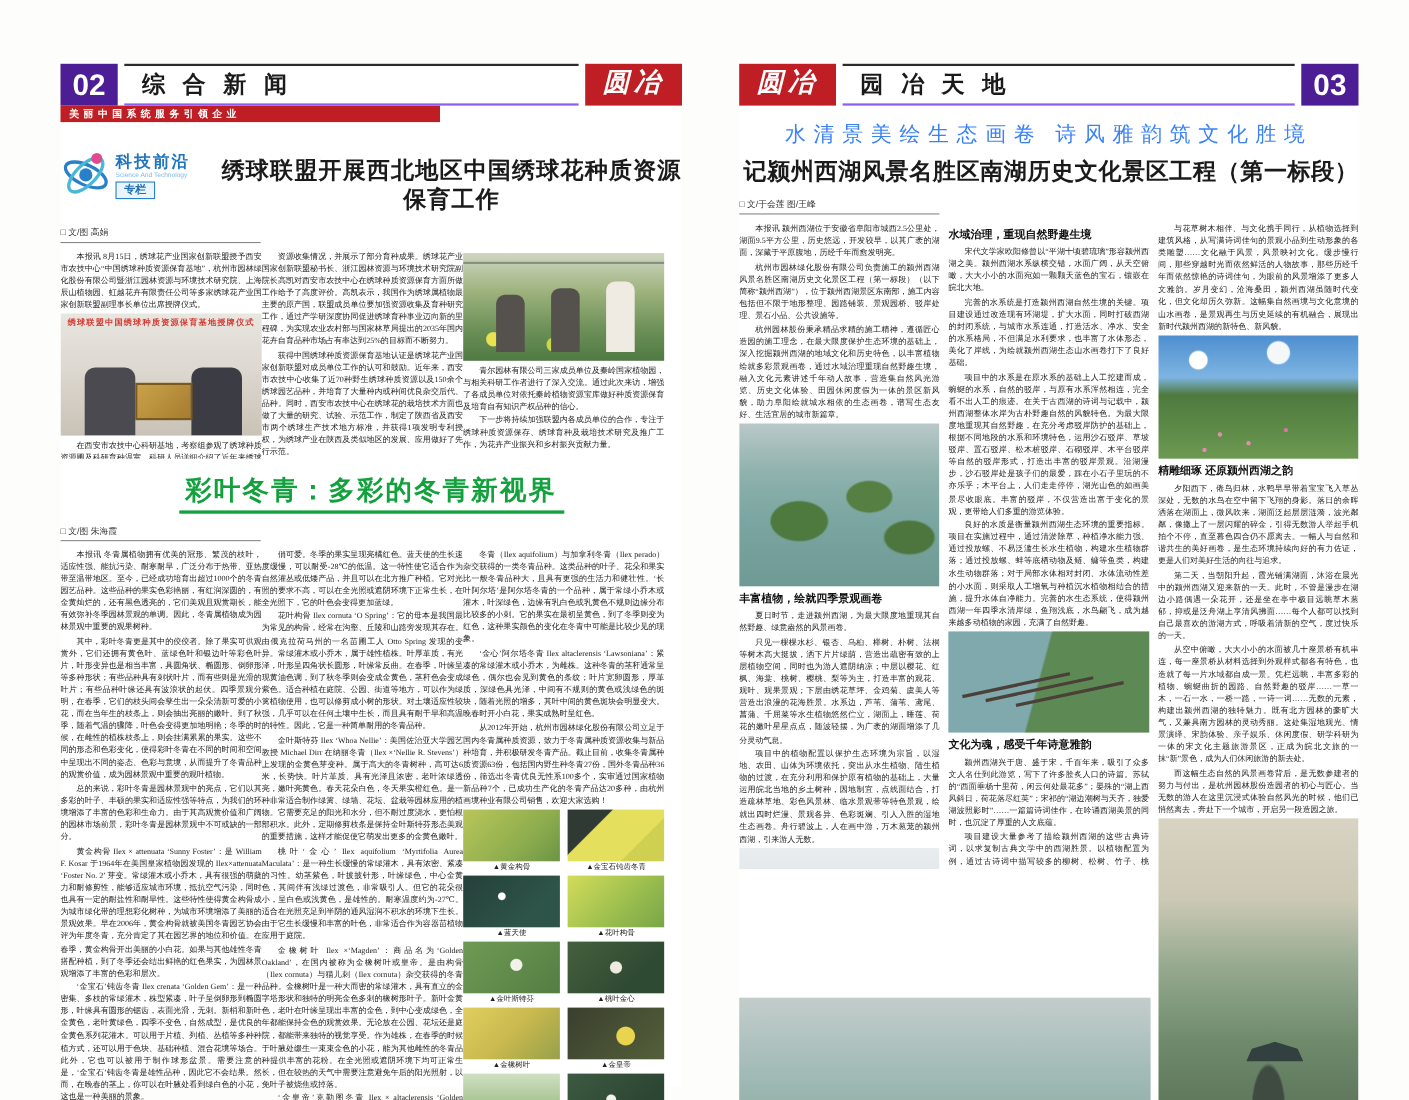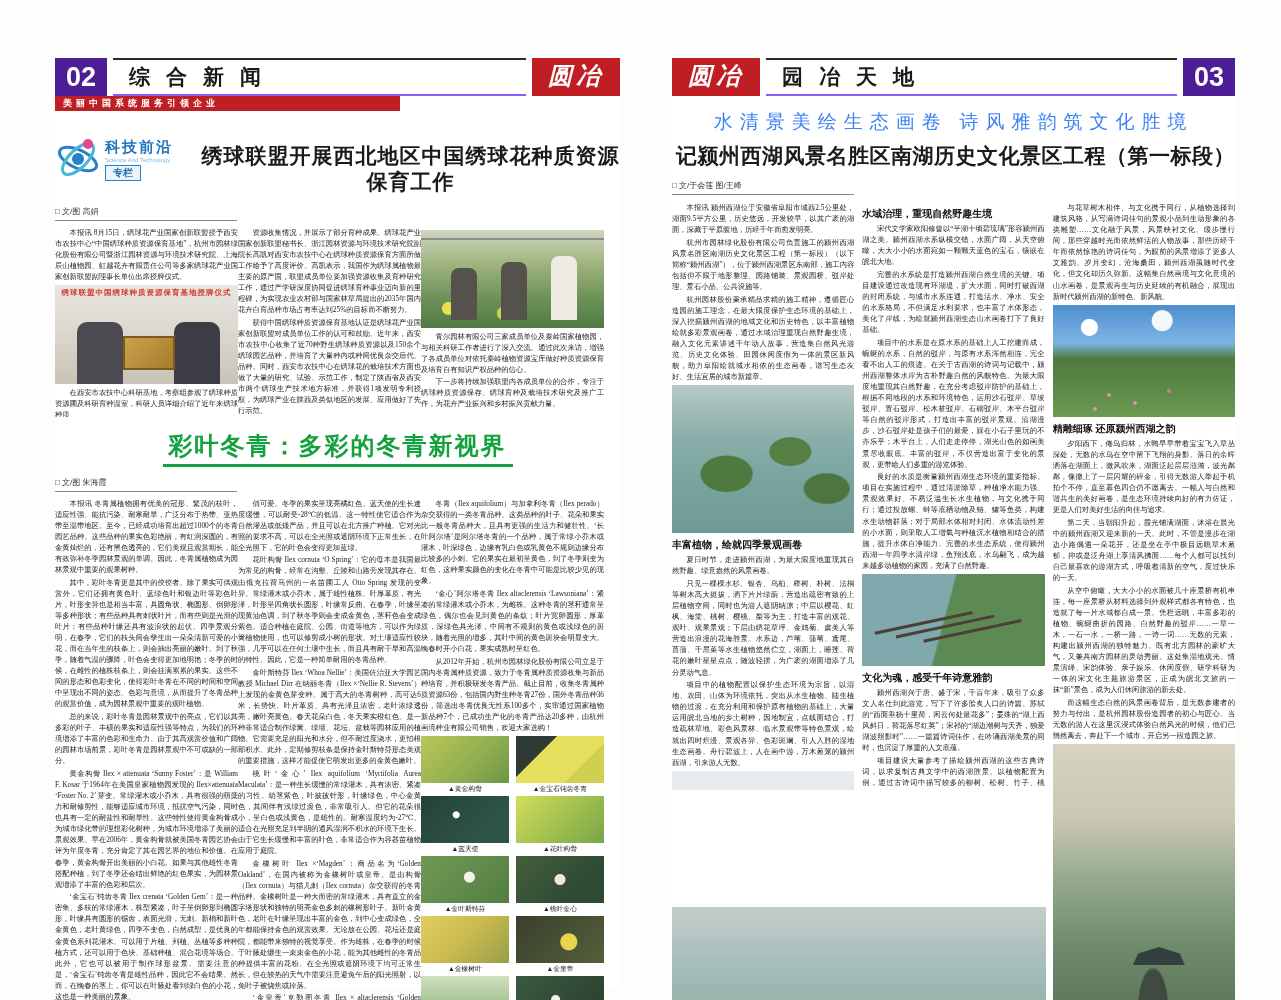--- a/index.html
+++ b/index.html
@@ -34,21 +34,21 @@
   .byline{font:8px/12px "Liberation Sans",sans-serif;color:#333;border-bottom:1px solid #888;
           width:182px;padding:4px 0 2px;margin-top:6px;}
   .cols{display:flex;gap:0;margin-top:6px;}
   .col{width:183px;overflow:hidden;}
   .para, .col p{font-size:7.3px;line-height:1.52;text-align:justify;text-indent:2em;
           margin:0 0 1.5px;color:#1b1b1b;}
   .a1cols{height:190px;}
 
   
   .ph{width:100%;position:relative;margin:3px 0;background:#cfd8cf;overflow:hidden;}
-  .ph-ceremony{height:99px;
+  .ph-ceremony{height:111px;
      background:linear-gradient(180deg,#e8e6e0 0%,#ddd8d0 45%,#c9c2b6 100%);}
   .ph-ceremony .fig{position:absolute;bottom:0;width:46px;height:62px;border-radius:10px 10px 0 0;background:#4a4a50;}
   .ph-ceremony .fig.f2{right:18px;background:#3c3c44;}
   .ph-ceremony .fig.f1{left:22px;}
   .ph-ceremony .plaque{position:absolute;bottom:14px;left:68px;width:48px;height:30px;
      background:linear-gradient(135deg,#caa24a,#a67c2e);border:2px solid #7a5a1e;}
   .ph-overlay{position:absolute;top:3px;left:0;right:0;text-align:center;color:#d43a32;
      font:bold 7.5px "Liberation Sans",sans-serif;letter-spacing:1px;}
   .ph-greenhouse{height:98px;
      background:radial-gradient(circle at 15% 80%,#e9e24f 0 6px,transparent 7px),
@@ -278,21 +278,21 @@
           <p class="para">项目中的植物配置以保护生态环境为宗旨，以湿地、农田、山体为环境依托，突出从水生植物、陆生植物的过渡，在充分利用和保护原有植物的基础上，大量运用皖北当地的乡土树种，因地制宜，点线面结合，打造疏林草地、彩色风景林、临水景观带等特色景观，绘就出四时烂漫、景观各异、色彩斑斓、引人入胜的湿地生态画卷。舟行碧波上，人在画中游，万木葱茏的颍州西湖，引来游人无数。</p>
         </div>
       <div class="ph ph-snow"></div>
     </div>
     <div class="colR h588">
       <div class="sect">水域治理，重现自然野趣生境</div>
       <div>
           <p class="para">宋代文学家欧阳修曾以“平湖十顷碧琉璃”形容颍州西湖之美。颍州西湖水系纵横交错，水面广阔，从天空俯瞰，大大小小的水面宛如一颗颗天蓝色的宝石，镶嵌在皖北大地。</p>
           <p class="para">完善的水系统是打造颍州西湖自然生境的关键。项目建设通过改造现有环湖堤，扩大水面，同时打破西湖的封闭系统，与城市水系连通，打造活水、净水、安全的水系格局，不但满足水利要求，也丰富了水体形态，美化了岸线，为绘就颍州西湖生态山水画卷打下了良好基础。</p>
           <p class="para">项目中的水系是在原水系的基础上人工挖建而成，蜿蜒的水系，自然的驳岸，与原有水系浑然相连，完全看不出人工的痕迹。在关于古西湖的诗词与记载中，颍州西湖整体水岸为古朴野趣自然的风貌特色。为最大限度地重现其自然野趣，在充分考虑驳岸防护的基础上，根据不同地段的水系和环境特色，运用沙石驳岸、草坡驳岸、置石驳岸、松木桩驳岸、石砌驳岸、木平台驳岸等自然的驳岸形式，打造出丰富的驳岸景观。沿湖漫步，沙石驳岸处是孩子们的最爱，踩在小石子里玩的不亦乐乎；木平台上，人们走走停停，湖光山色的如画美景尽收眼底。丰富的驳岸，不仅营造出富于变化的景观，更带给人们多重的游览体验。</p>
-          <p class="para">良好的水质是衡量颍州西湖生态环境的重要指标。项目在实施过程中，通过清淤除草，种植净水能力强、景观效果好、不易泛滥生长水生植物，与文化携手同行；通过投放螺、蚌等底栖动物及鲢、鳙等鱼类，构建水生动物群落；对于局部水体相对封闭、水体流动性差的小水面，则采取人工增氧与种植沉水植物相结合的措施，提升水体自净能力。完善的水生态系统，使得颍州西湖一年四季水清岸绿，鱼翔浅底，水鸟翩飞，成为越来越多动植物的家园，充满了自然野趣。</p>
+          <p class="para">良好的水质是衡量颍州西湖生态环境的重要指标。项目在实施过程中，通过清淤除草，种植净水能力强、通过投放螺、不易泛滥生长水生植物，构建水生植物群落；通过投放螺、蚌等底栖动物及鲢、鳙等鱼类，构建水生动物群落；对于局部水体相对封闭、水体流动性差的小水面，则采取人工增氧与种植沉水植物相结合的措施，提升水体自净能力。完善的水生态系统，使得颍州西湖一年四季水清岸绿，鱼翔浅底，水鸟翩飞，成为越来越多动植物的家园，充满了自然野趣。</p>
         </div>
       <div class="ph ph-boardwalk">
         <span class="walk"></span>
       </div>
       <div class="sect">文化为魂，感受千年诗意雅韵</div>
       <div>
           <p class="para">颍州西湖兴于唐、盛于宋，千百年来，吸引了众多文人名仕到此游览，写下了许多脍炙人口的诗篇。苏轼的“西面垂杨十里荷，闲云何处最花多”；晏殊的“湖上西风斜日，荷花落尽红英”；宋祁的“湖边潮树与天齐，独爱湖波照影时”……一篇篇诗词佳作，在吟诵西湖美景的同时，也沉淀了厚重的人文底蕴。</p>
           <p class="para">项目建设大量参考了描绘颍州西湖的这些古典诗词，以求复制古典文学中的西湖胜景。以植物配置为例，通过古诗词中描写较多的柳树、松树、竹子、桃树、李树、梅花、荷花等的大量应用，搭配丰富的乡土植物，因地制宜、因势成景，将植物与建筑、园路、景桥、驳岸、亭廊等巧妙搭配，营造春雨烟柳映李艳、夏日荷花别样红、秋色醉人层林染、冬雪寒梅独自香的四时之景，恢复欧阳修笔下“平湖十顷碧琉璃”的自然风貌，展现宋韵文化的独特魅力。</p>
         </div>
     </div>

